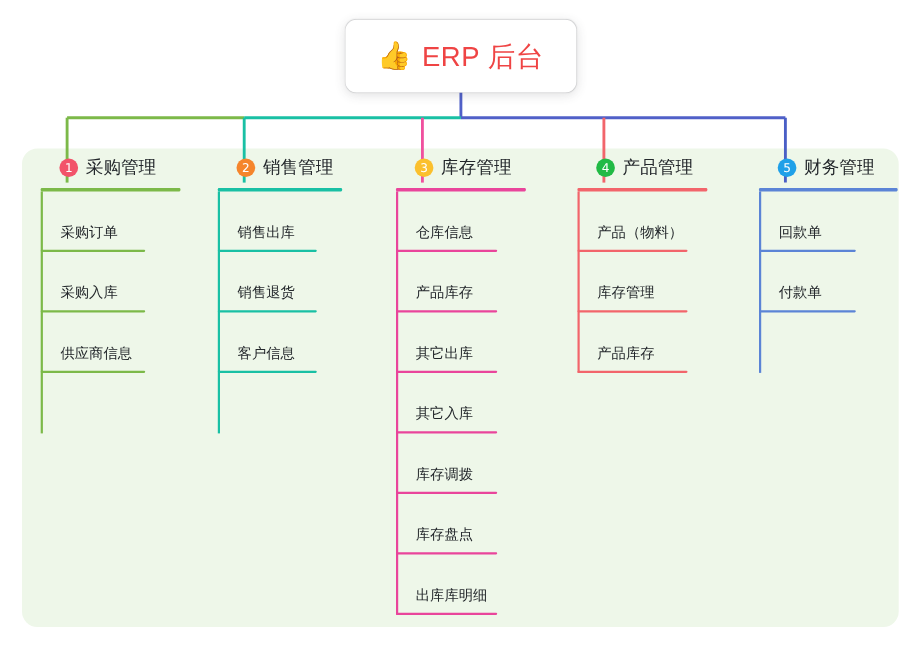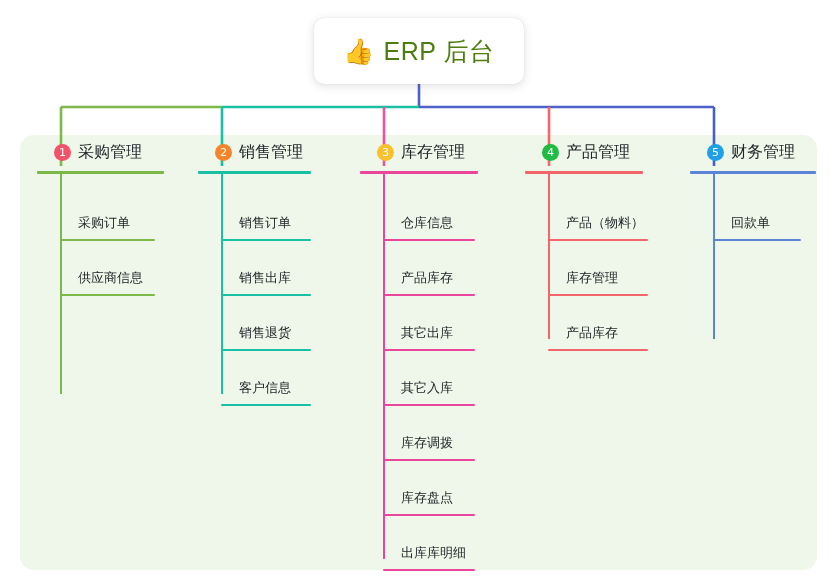--- a/index.html
+++ b/index.html
@@ -39,21 +39,21 @@
     gap: 9px;
     z-index: 6;
   }
   .root-emoji {
     font-size: 25px;
     line-height: 1;
     color: #f4b942;
   }
   .root-title {
     font-size: 25px;
-    color: #4d7c0f;
+    color: #ef4444;
     letter-spacing: 0.5px;
     white-space: nowrap;
   }
 
   
   #wires {
     position: absolute;
     left: 0; top: 0;
     width: 839px; height: 588px;
     z-index: 4;
@@ -110,22 +110,21 @@
     color: #23272b;
   }
   .head-rule {
     height: 3px;
     border-radius: 1px;
     margin-top: 2px;
   }
 
   .items {
     position: relative;
-    margin-left: 23px;
-    padding-top: 12px;
+    padding-top: 0;
   }
   .spine {
     position: absolute;
     left: 0;
     top: 0;
     width: 2px;
   }
   .item {
     position: relative;
     height: 55px;
@@ -180,38 +179,38 @@
           <span class="col-title">采购管理</span>
         </div>
         <div class="head-rule" style="width: 127px; background: rgb(124, 185, 73);"></div>
         <div class="items">
           <div class="spine" style="background: rgb(124, 185, 73); height: 220px;"></div>
           <div class="item">
             <span class="item-label">采购订单</span>
             <div class="item-rule" style="width: 95px; background: rgb(124, 185, 73);"></div>
           </div>
           <div class="item">
+            <span class="item-label">采购入库</span>
+            <div class="item-rule" style="width: 95px; background: rgb(124, 185, 73);"></div>
+          </div>
+          <div class="item">
             <span class="item-label">供应商信息</span>
             <div class="item-rule" style="width: 95px; background: rgb(124, 185, 73);"></div>
           </div>
         </div>
       </div>
       <div class="col" style="left: 178px; width: 150px;">
         <div class="col-head">
           <span class="badge" style="background: rgb(245, 133, 44);">2</span>
           <span class="col-title">销售管理</span>
         </div>
         <div class="head-rule" style="width: 113px; background: rgb(25, 192, 164);"></div>
         <div class="items">
           <div class="spine" style="background: rgb(25, 192, 164); height: 220px;"></div>
           <div class="item">
-            <span class="item-label">销售订单</span>
-            <div class="item-rule" style="width: 90px; background: rgb(25, 192, 164);"></div>
-          </div>
-          <div class="item">
             <span class="item-label">销售出库</span>
             <div class="item-rule" style="width: 90px; background: rgb(25, 192, 164);"></div>
           </div>
           <div class="item">
             <span class="item-label">销售退货</span>
             <div class="item-rule" style="width: 90px; background: rgb(25, 192, 164);"></div>
           </div>
           <div class="item">
             <span class="item-label">客户信息</span>
             <div class="item-rule" style="width: 90px; background: rgb(25, 192, 164);"></div>
@@ -283,17 +282,21 @@
           <span class="badge" style="background: rgb(31, 160, 232);">5</span>
           <span class="col-title">财务管理</span>
         </div>
         <div class="head-rule" style="width: 126px; background: rgb(91, 132, 214);"></div>
         <div class="items">
           <div class="spine" style="background: rgb(91, 132, 214); height: 165px;"></div>
           <div class="item">
             <span class="item-label">回款单</span>
             <div class="item-rule" style="width: 88px; background: rgb(91, 132, 214);"></div>
           </div>
+          <div class="item">
+            <span class="item-label">付款单</span>
+            <div class="item-rule" style="width: 88px; background: rgb(91, 132, 214);"></div>
+          </div>
         </div>
       </div>
     </div>
 
 </div>
 
 </body></html>

